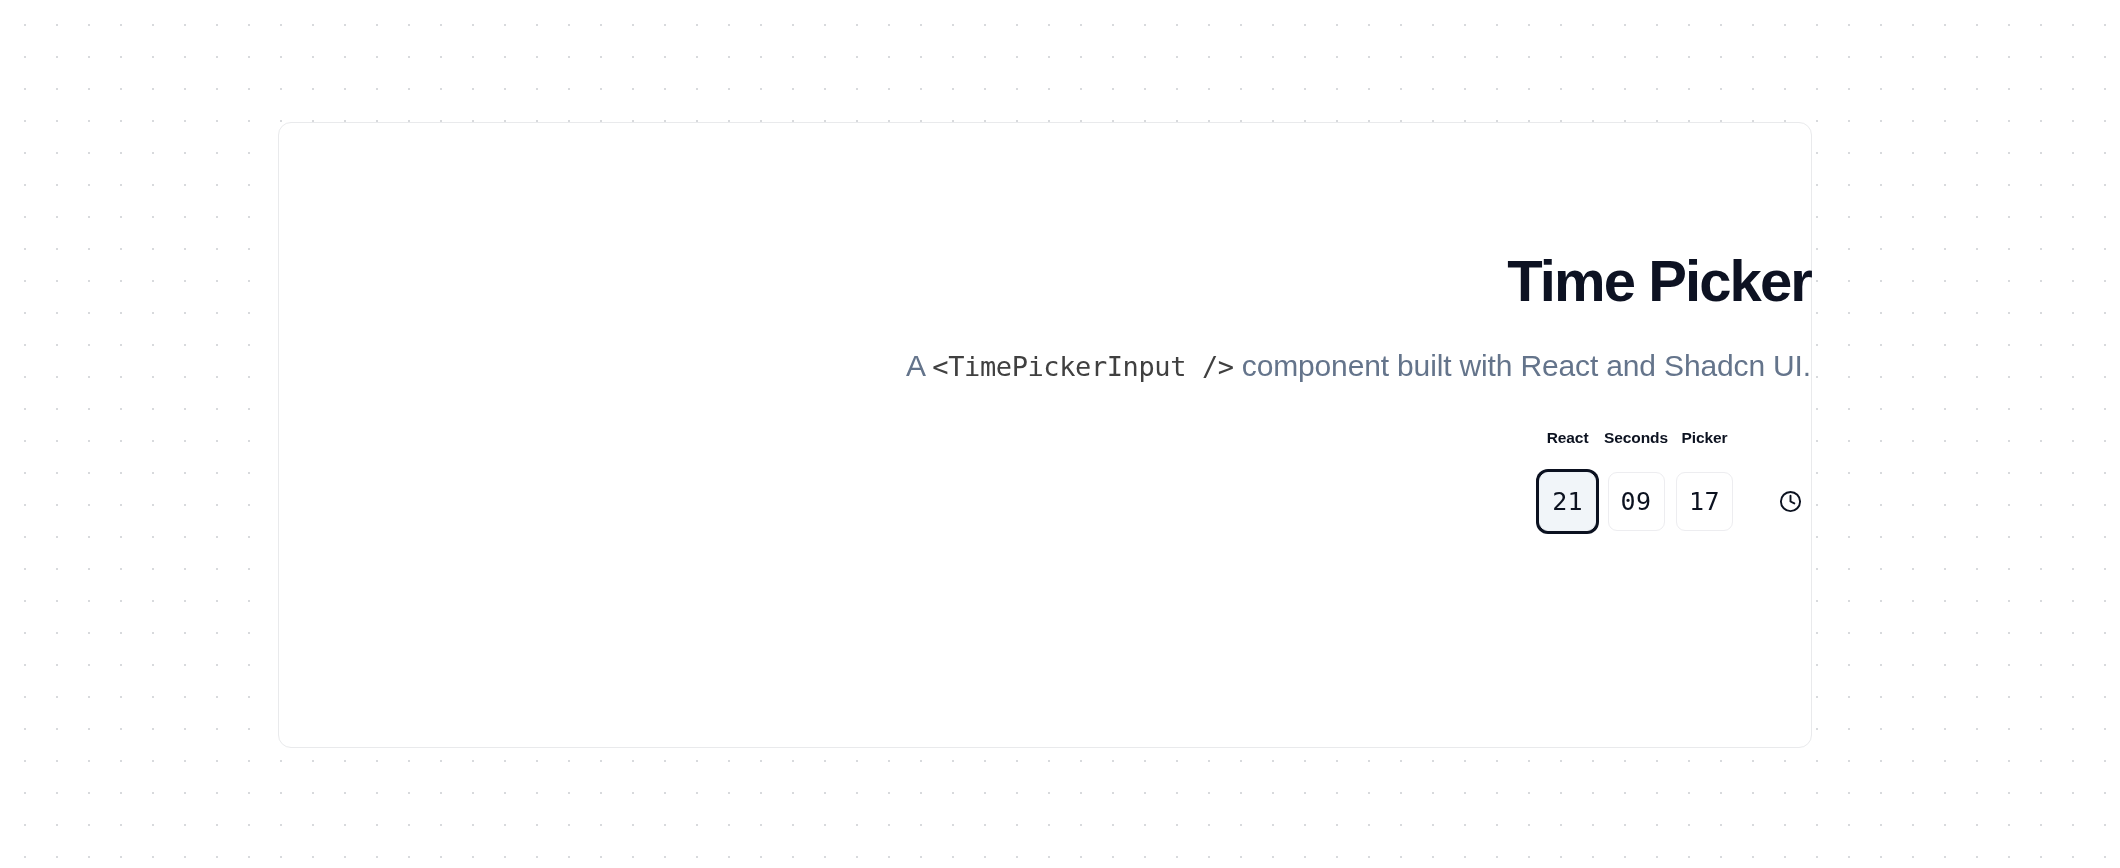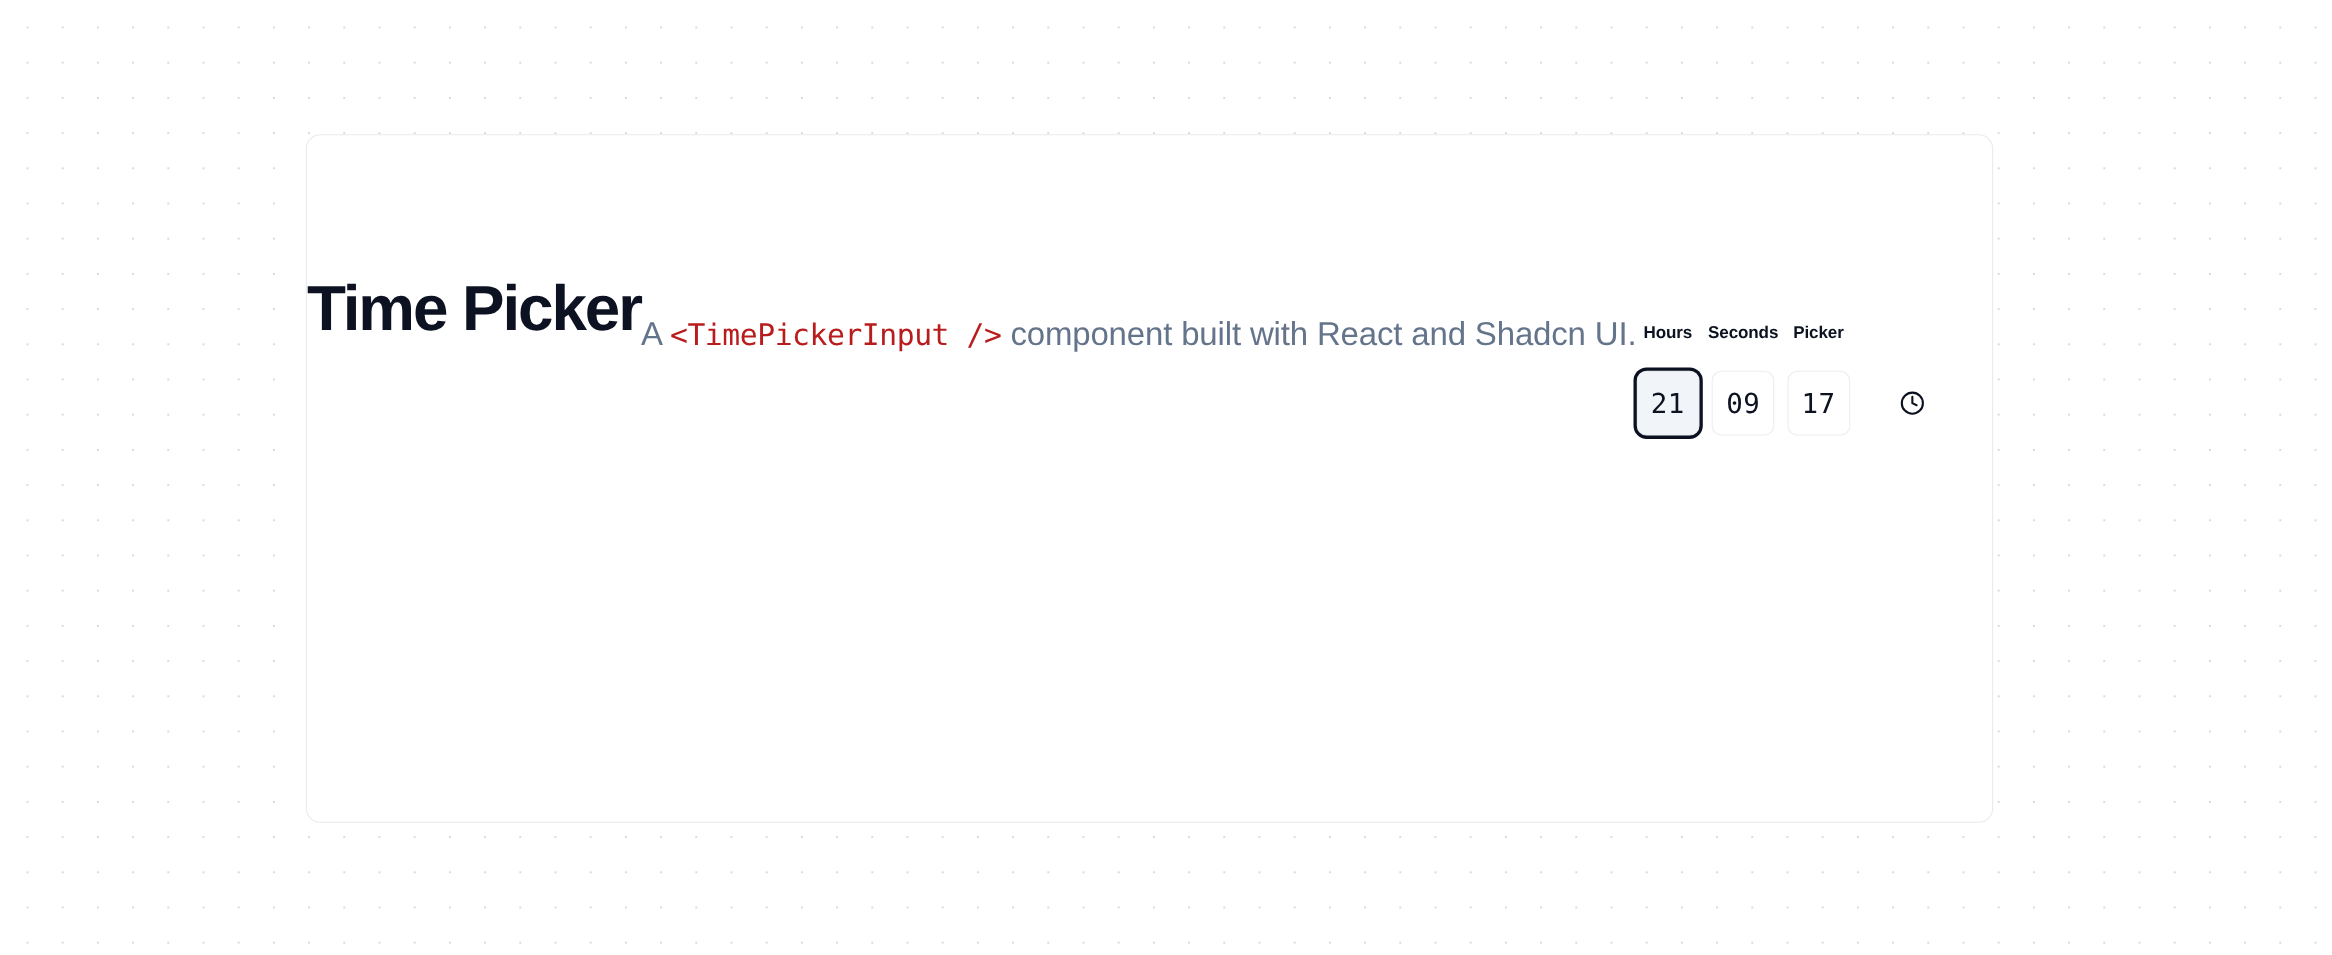--- a/index.html
+++ b/index.html
@@ -39,21 +39,22 @@
     border-radius: 13px;
     display: flex;
     flex-direction: column;
     align-items: center;
     justify-content: flex-start;
   }
 
   .card-inner {
     width: 100%;
     display: flex;
-    align-items: flex-start;
+    flex-direction: column;
+    align-items: flex-end;
     padding-top: 128px;
   }
 
   
   .title {
     margin: 0;
     font-size: 58px;
     line-height: 1.05;
     font-weight: 700;
     letter-spacing: -1.9px;
@@ -71,21 +72,21 @@
     font-weight: 400;
     color: #64748b;
     text-align: center;
     letter-spacing: -0.15px;
   }
 
   .subtitle .code {
     font-family: "DejaVu Sans Mono", "Liberation Mono", monospace;
     font-size: 27px;
     letter-spacing: -0.4px;
-    color: #b91c1c;
+    color: #404040;
   }
 
   
   .picker {
     margin-top: 44px;
     display: flex;
     align-items: flex-end;
     gap: 8px;
   }
 
@@ -159,21 +160,21 @@
 
       <h1 class="title">Time Picker</h1>
 
       <p class="subtitle">
         <span>A </span><span class="code">&lt;TimePickerInput /&gt;</span><span> component built with React and Shadcn UI.</span>
       </p>
 
       <div class="picker">
 
         <div class="field">
-          <span class="field-label">Hours</span>
+          <span class="field-label">React</span>
           <input class="time-input is-focused" type="text" value="21" style="">
         </div>
 
         <div class="field">
           <span class="field-label">Seconds</span>
           <input class="time-input" type="text" value="09" style="">
         </div>
 
         <div class="field">
           <span class="field-label">Picker</span>

